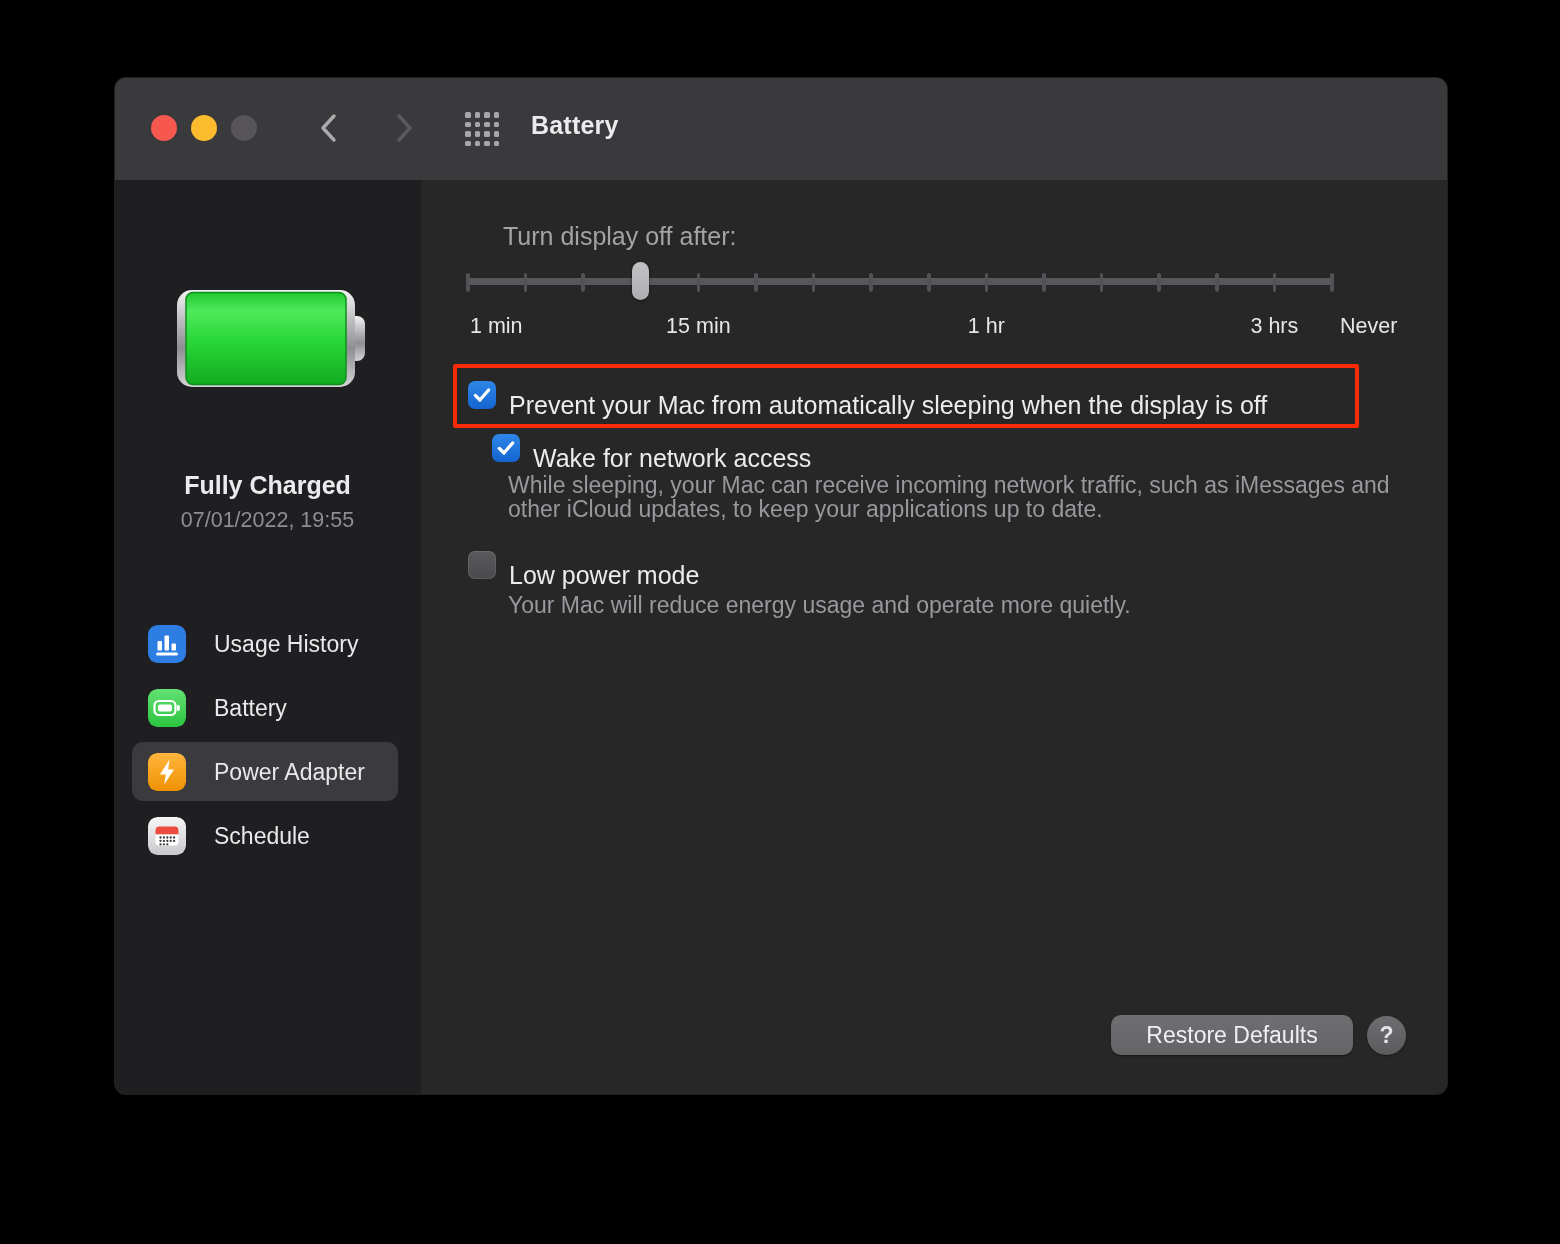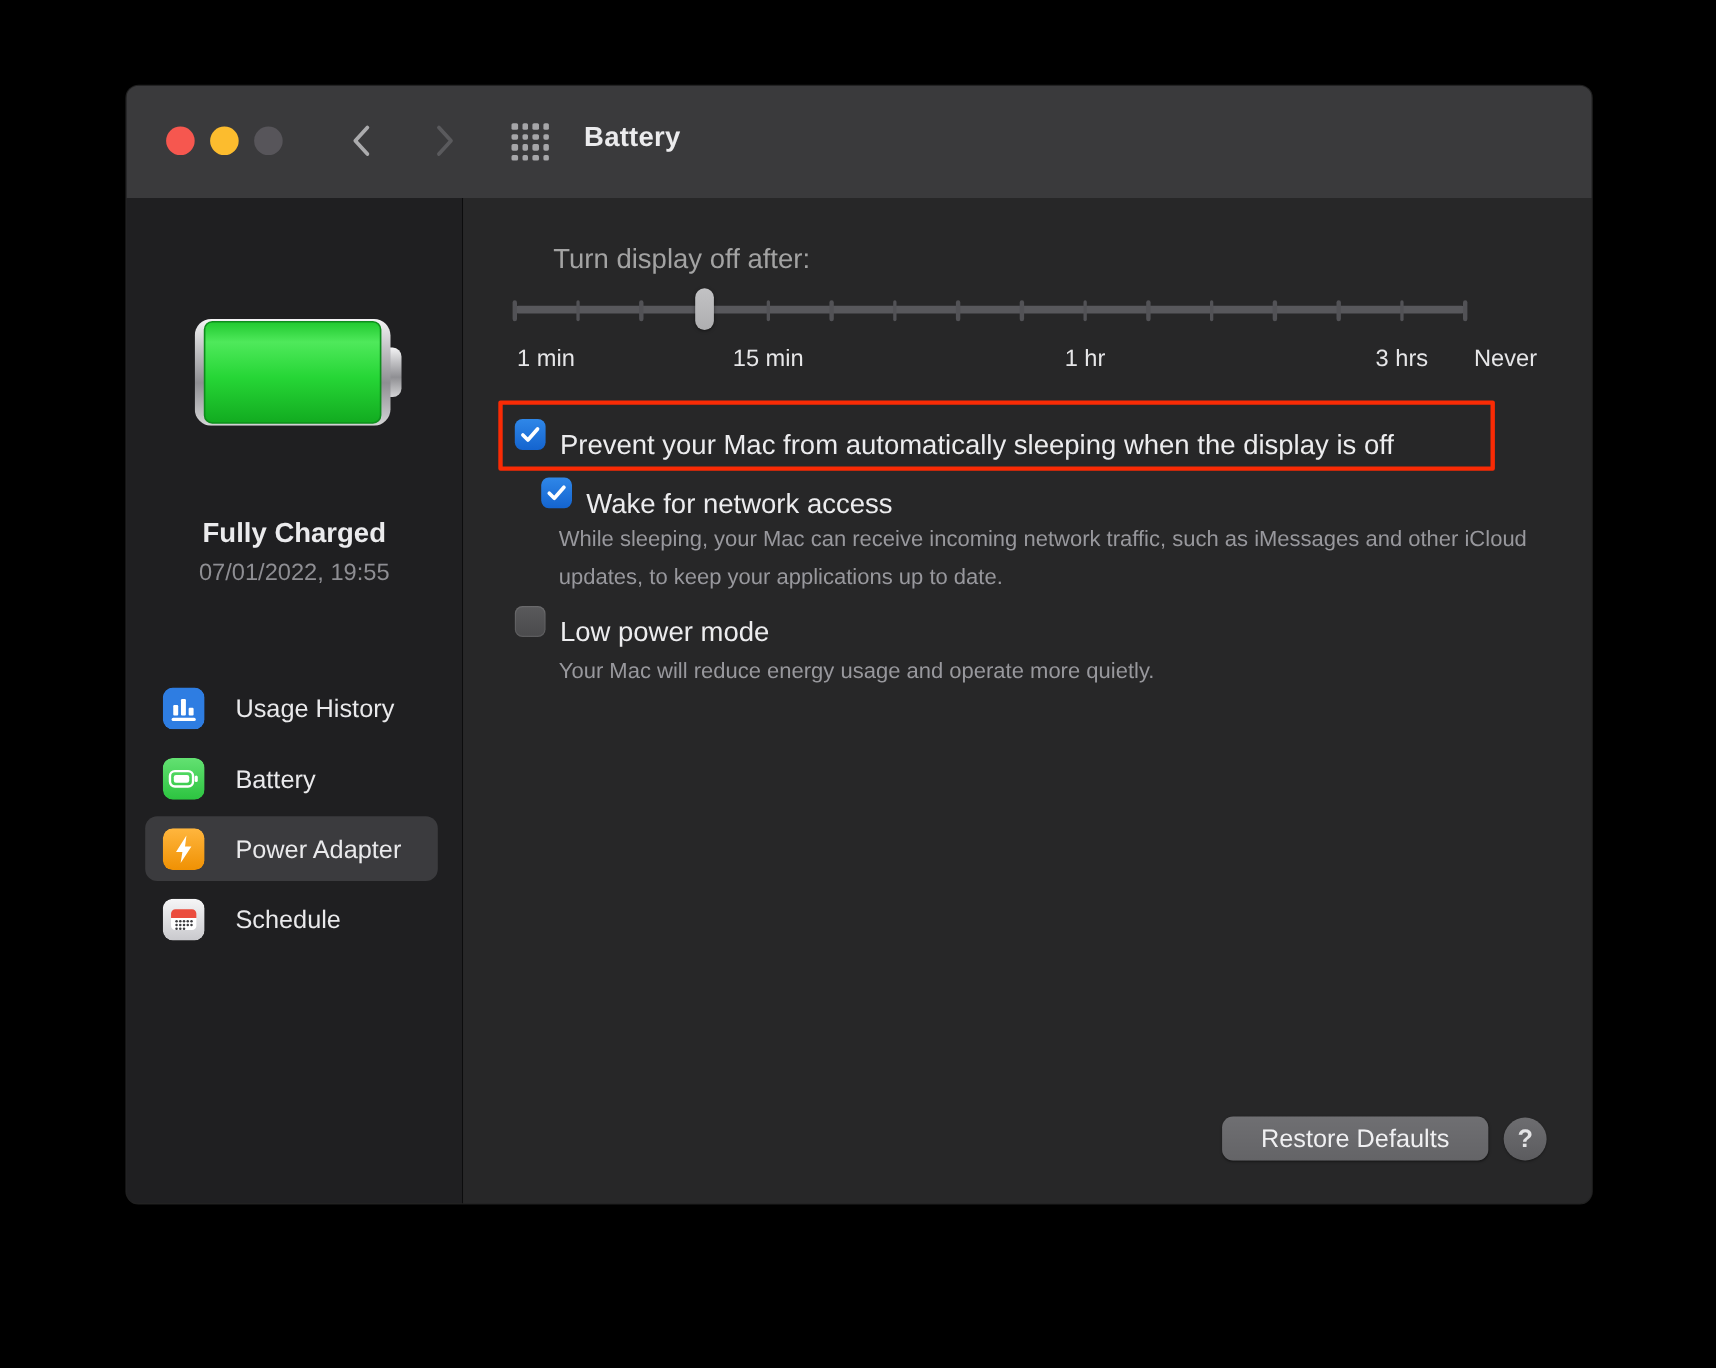--- a/index.html
+++ b/index.html
@@ -24,21 +24,21 @@
   .nav-fwd{left:277px;}
   .grid-icon{position:absolute;left:350px;top:34px;width:34px;height:34px;
     display:grid;grid-template-columns:repeat(4,5.5px);grid-template-rows:repeat(4,5.5px);gap:4px;}
   .grid-icon i{background:#a6a6a9;border-radius:1.5px;}
   .win-title{position:absolute;left:416px;top:33px;font-size:25px;font-weight:bold;color:#ebebed;letter-spacing:.2px;}
   .search{position:absolute;left:986px;top:26px;width:322px;height:48px;border-radius:10px;
     background:#343436;border:1.5px solid #4c4c4f;box-sizing:border-box;
     display:flex;align-items:center;gap:12px;padding:0 14px;}
   .search-text{font-size:24px;color:#8a8a8e;}
   
-  .sidebar{position:absolute;left:0;top:102px;width:305px;bottom:0;background:#1f1f21;border-right:1px solid #0c0c0d;box-sizing:content-box;}
+  .sidebar{position:absolute;left:0;top:102px;width:305px;bottom:0;background:#1f1f21;border-right:1px solid #0c0c0d;box-sizing:content-box;padding-left:37px;}
   .battery-art{position:absolute;left:62px;top:110px;}
   .charge-title{position:absolute;left:0;top:291px;width:305px;text-align:center;font-size:25px;font-weight:bold;color:#ebebed;}
   .charge-date{position:absolute;left:0;top:328px;width:305px;text-align:center;font-size:21.5px;color:#8e8e93;}
   .side-sel{position:absolute;left:17px;top:562px;width:266px;height:59px;border-radius:11px;background:#3b3b3e;}
   .side-row{position:absolute;left:33px;height:38px;display:flex;align-items:center;gap:28px;}
   .side-row .lbl{font-size:23px;color:#e9e9eb;white-space:nowrap;}
   .row-0{top:445px;} .row-1{top:509px;} .row-2{top:573px;} .row-3{top:637px;}
   .app-ic{width:38px;height:38px;border-radius:9px;flex:0 0 38px;}
   
   .content{position:absolute;left:306px;top:102px;right:0;bottom:0;background:#272728;}
@@ -49,21 +49,21 @@
   .thumb{position:absolute;top:82px;width:17px;height:38px;border-radius:9px;
     background:linear-gradient(180deg,#c2c2c4,#aeaeb0);box-shadow:0 1px 3px rgba(0,0,0,.5);}
   .tick-label{position:absolute;top:134px;font-size:21.5px;color:#e6e6e8;white-space:nowrap;}
   .highlight-ring{position:absolute;left:32px;top:184px;width:906px;height:64px;border:4.5px solid #f92b05;border-radius:2px;box-sizing:border-box;}
   .cb-row{position:absolute;left:47px;display:flex;align-items:center;gap:13px;height:32px;}
   .cb-row-0{top:199px;} .cb-row-1{top:252px;padding-left:24px;} .cb-row-2{top:369px;}
   .cb{width:28px;height:28px;border-radius:7px;flex:0 0 28px;display:flex;align-items:center;justify-content:center;}
   .cb.checked{background:linear-gradient(180deg,#2f87e8,#1464cf);}
   .cb.unchecked{background:linear-gradient(180deg,#5a5a5c,#4a4a4c);box-shadow:inset 0 0 0 1px rgba(255,255,255,.10);}
   .cb-label{font-size:25px;color:#ececee;white-space:nowrap;margin-top:20px;}
-  .cb-desc{position:absolute;left:87px;width:885px;font-size:20px;line-height:35px;color:#98989d;}
+  .cb-desc{position:absolute;left:87px;width:885px;font-size:23px;line-height:24px;color:#98989d;}
   .cb-desc-1{top:293px;} .cb-desc-2{top:413px;}
   .restore-btn{position:absolute;left:690px;top:835px;width:242px;height:40px;border-radius:10px;
     background:linear-gradient(180deg,#6f6f72,#646467);display:flex;align-items:center;justify-content:center;
     font-size:23px;color:#f0f0f2;box-shadow:0 1px 2px rgba(0,0,0,.4);}
   .help-btn{position:absolute;left:946px;top:836px;width:39px;height:39px;border-radius:50%;
     background:linear-gradient(180deg,#6d6d70,#5c5c5f);display:flex;align-items:center;justify-content:center;
     font-size:23px;font-weight:bold;color:#e4e4e6;box-shadow:0 1px 2px rgba(0,0,0,.4);}
 </style>
 </head>
 <body>

